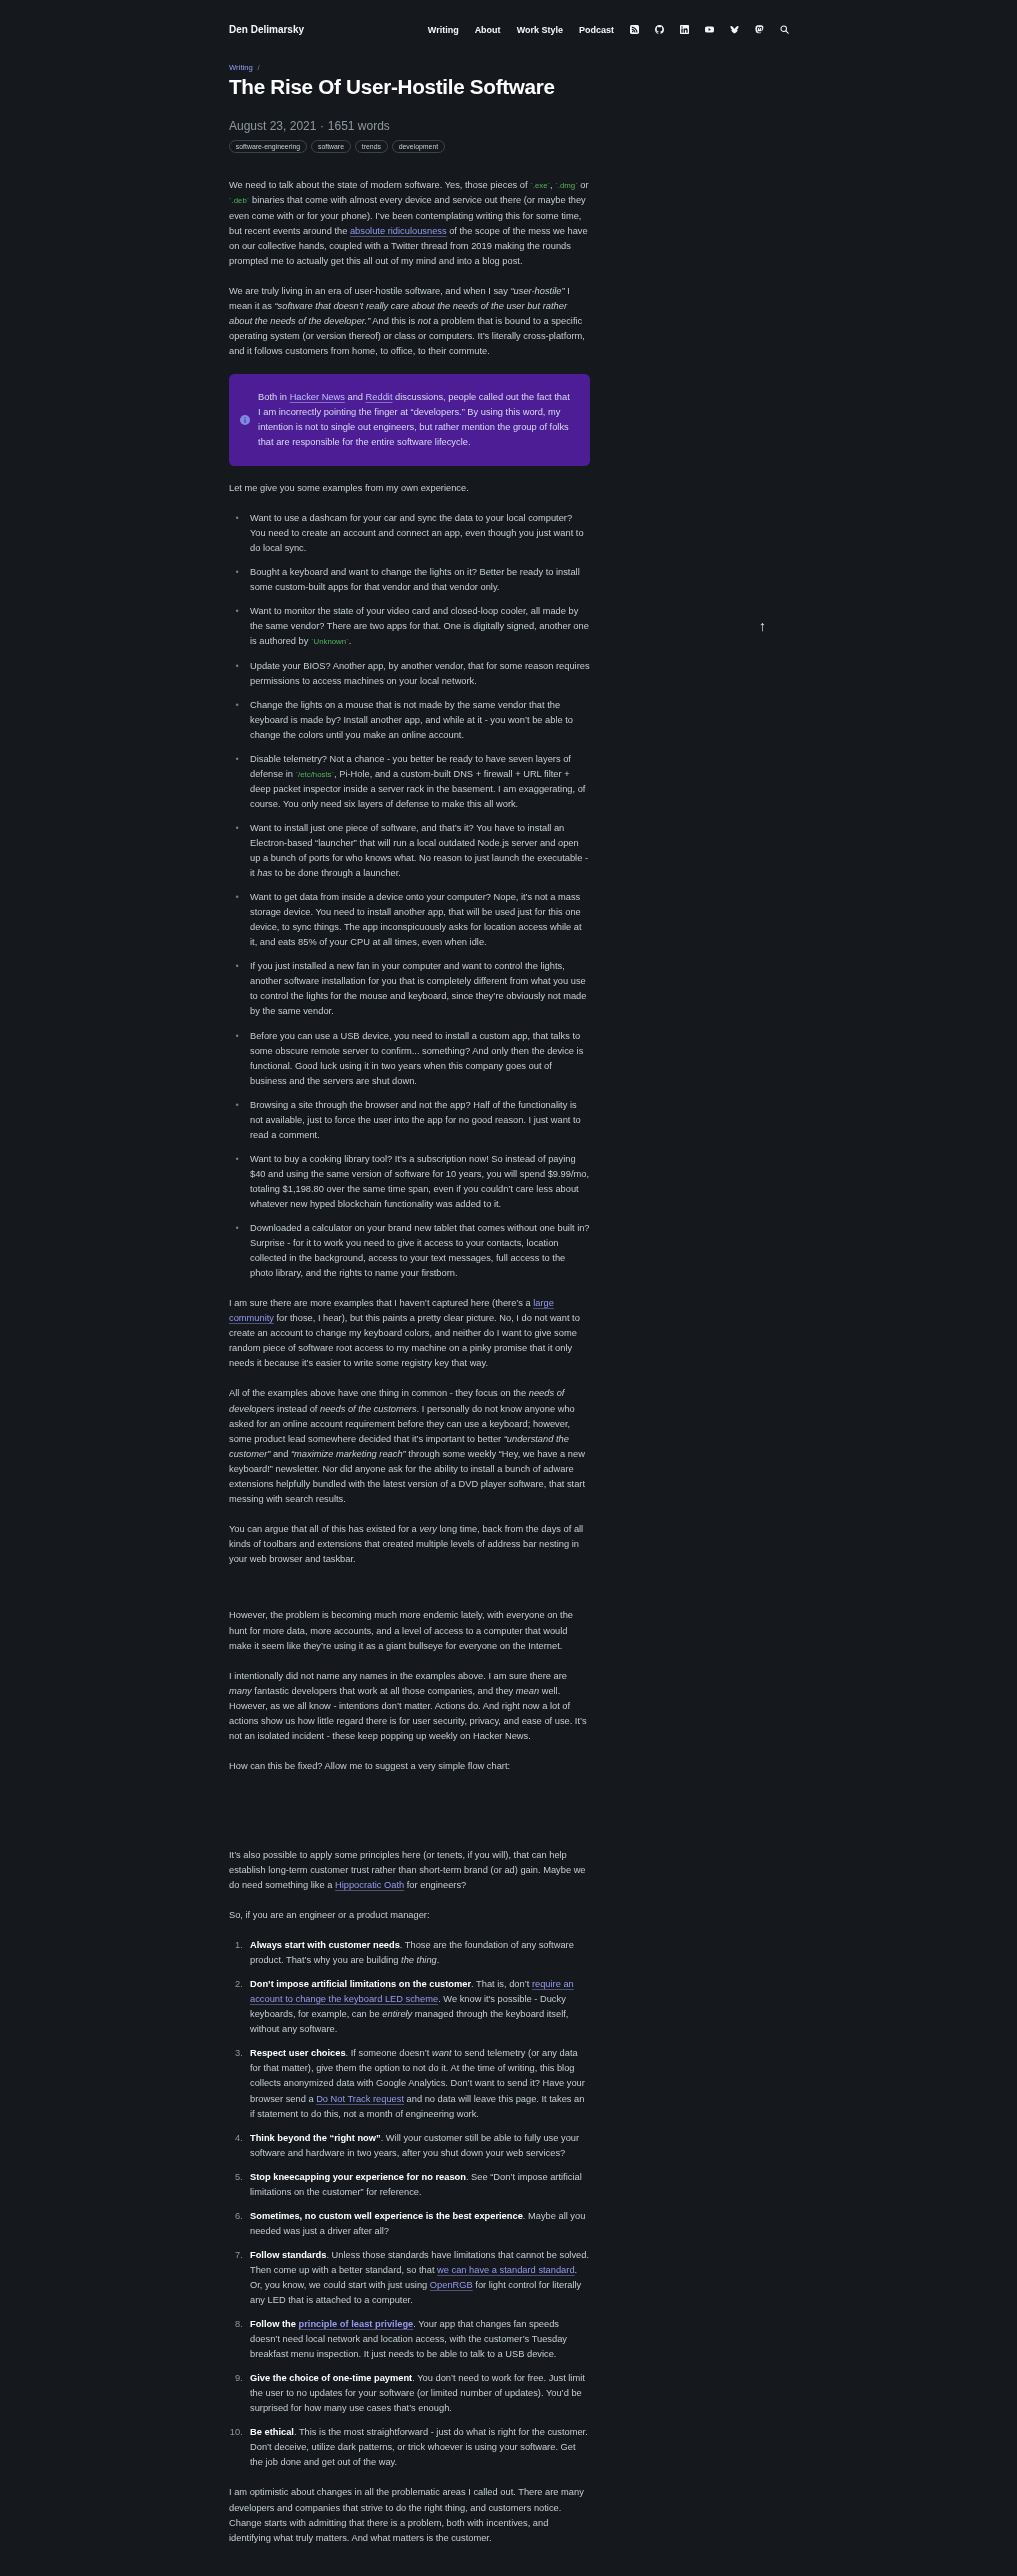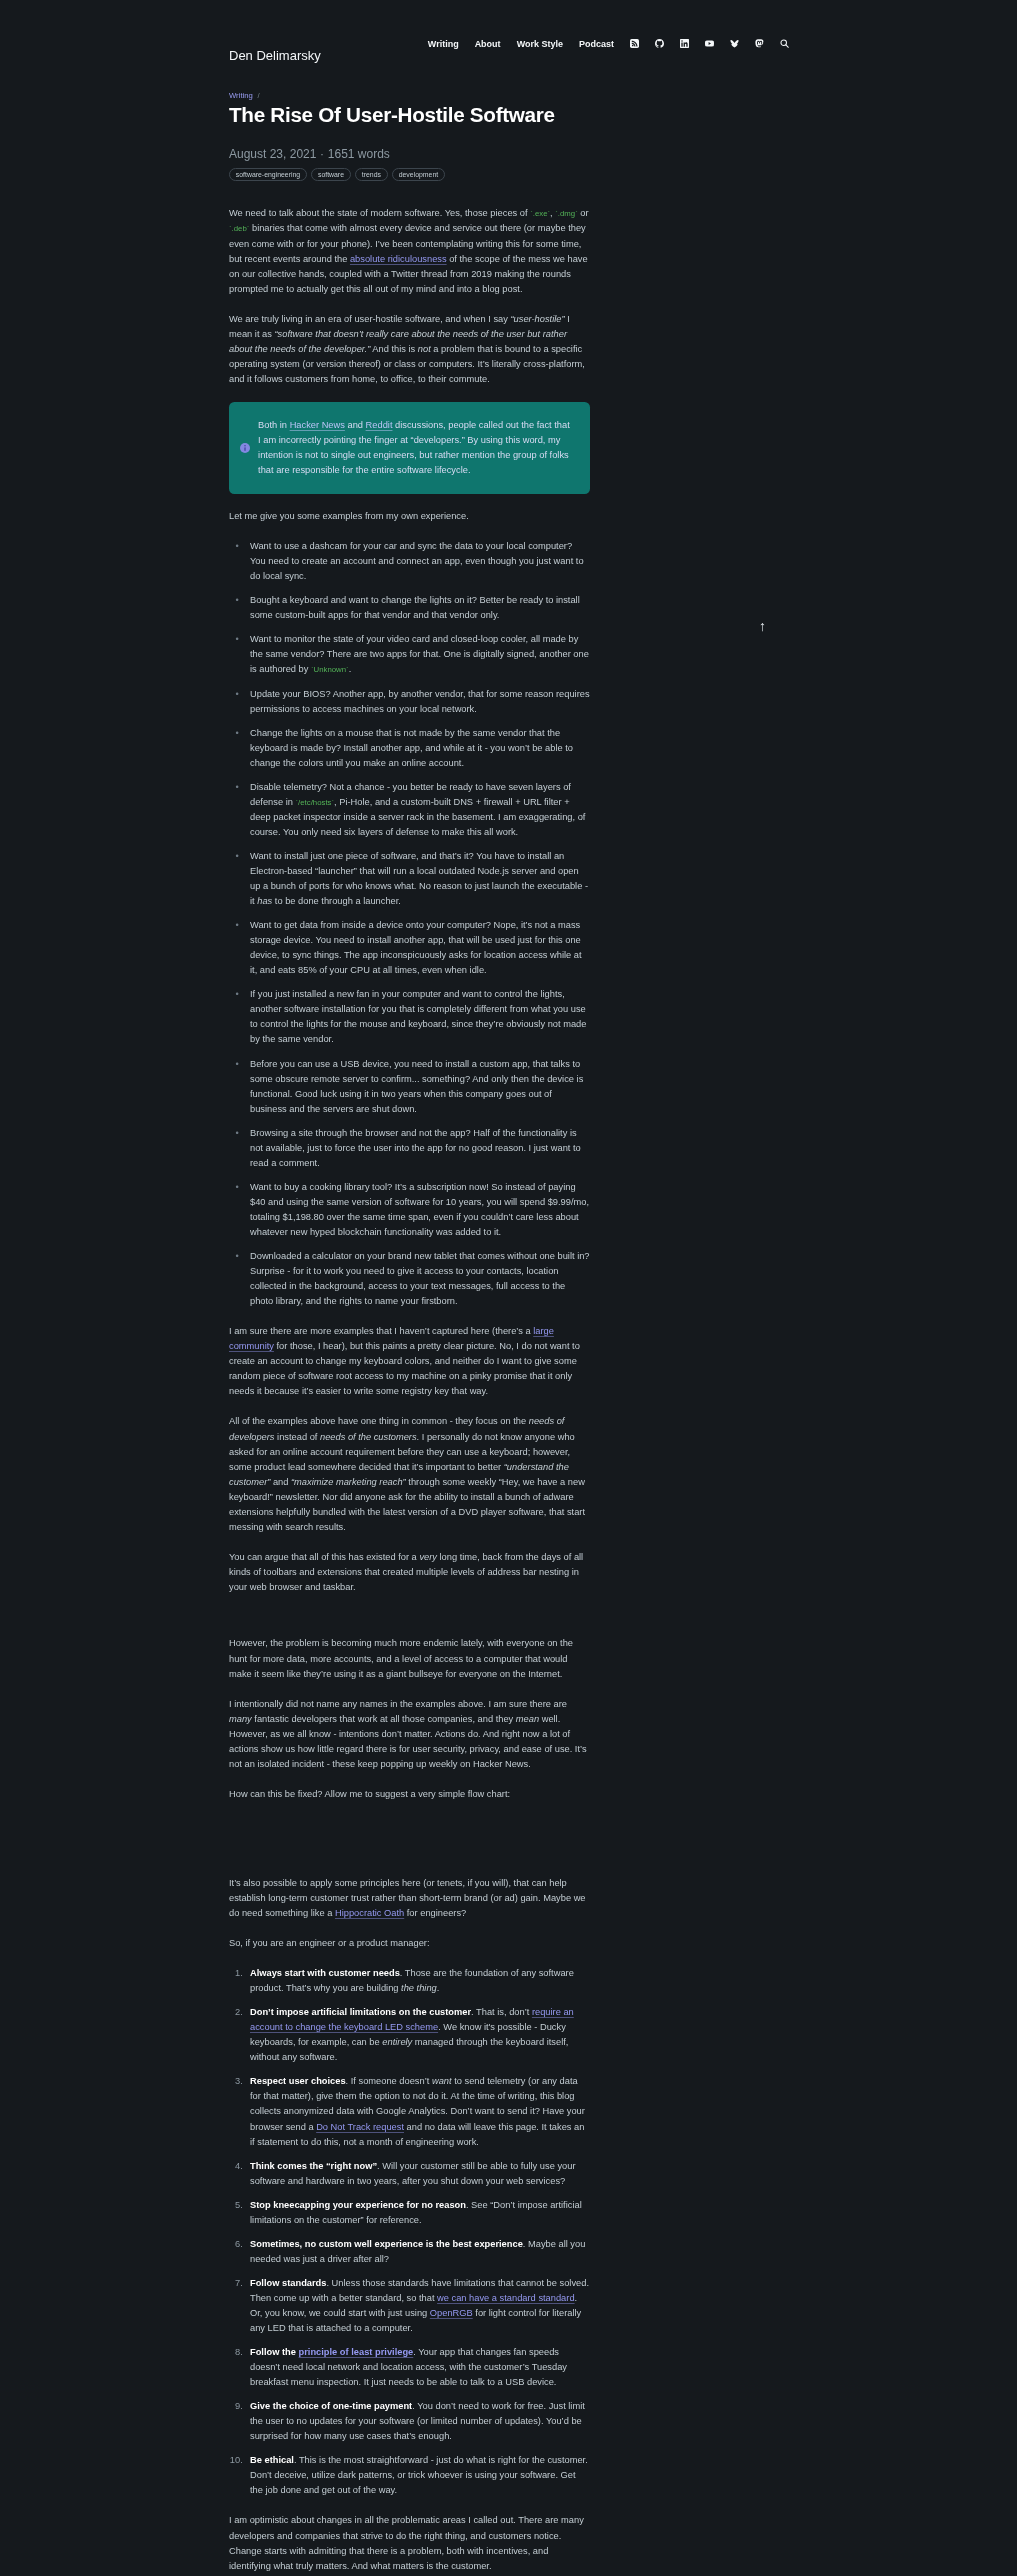--- a/index.html
+++ b/index.html
@@ -9,21 +9,21 @@
     color:#c3cdd3;
     font-family:"Liberation Sans","DejaVu Sans",sans-serif;
     min-width:1018px;
     position:relative;
   }
   a { text-decoration:none; color:inherit; cursor:pointer; }
   .page { width:560px; margin:0 auto; padding-bottom:23px; }
 
   
   .site-header { display:flex; align-items:center; justify-content:space-between; padding-top:24.4px; }
-  .site-title { font-size:13px; font-weight:400; color:#f4f7f9;margin-top:24px; }
+  .site-title { font-size:10px; font-weight:700; color:#f4f7f9; }
   .topnav { display:flex; align-items:center; gap:16px; }
   .topnav .navlink { color:#f4f7f9; font-weight:700; font-size:9px; }
   .iconlink { display:inline-flex; color:#f4f7f9; }
   .iconlink svg { width:9px; height:9px; fill:currentColor; }
 
   
   .breadcrumb { margin-top:27.6px; font-size:7.7px; }
   .breadcrumb .bc-link { color:#989cf1; }
   .breadcrumb .bc-sep { color:#75808a; margin-left:2.7px; }
   .post-title { margin:4.2px 0 0; font-size:20.7px; line-height:1.1; font-weight:800; letter-spacing:-0.3px; color:#ffffff; }
@@ -33,21 +33,21 @@
   .pill { border:0.5px solid #3c454d; border-radius:530px; padding:1.6px 5.8px 2.1px; font-size:6.9px; color:#c3cdd3; }
 
   
   article { width:361px; margin-top:25.4px; font-size:9.3px; line-height:1.62; color:#c3cdd3; }
   article p { margin:0 0 15px; }
   article strong { color:#ffffff; font-weight:700; }
   article em { font-style:italic; }
   code { font-family:Liberation Sans, sans-serif; color:#53b257; font-size:0.84em; }
   .lnk { color:#9599f1; text-decoration:underline; text-decoration-color:rgba(149,153,241,.45); text-underline-offset:1.6px; }
   .lnk.b { font-weight:700; }
-  .callout { background:#0f766e; border-radius:5.3px; padding:16px 18px 16px 10.6px; display:flex; align-items:center; gap:8.5px; margin:0 0 15px; color:#d8dcf4; }
+  .callout { background:#4c1d95; border-radius:5.3px; padding:16px 18px 16px 10.6px; display:flex; align-items:center; gap:8.5px; margin:0 0 15px; color:#d8dcf4; }
   .callout .lnk { color:#bcc5f8; text-decoration-color:rgba(188,197,248,.5); }
   .callout-icon { flex:0 0 auto; display:inline-flex; color:#8288e2; }
   .callout-icon svg { width:10px; height:10px; }
   article ul, article ol { list-style:none; margin:0 0 15px; padding:0; counter-reset:n; }
   article li { position:relative; padding-left:21px; margin-bottom:9px; }
   article ul li::before { content:"•"; position:absolute; left:6.4px; top:0; color:#6e7a84; }
   article ol li { counter-increment:n; }
   article ol li::before { content:counter(n) "."; position:absolute; left:0; width:13.8px; text-align:right; color:#8d99a2; }
   .spacer { width:100%; }
 
@@ -188,21 +188,21 @@
         <p>However, the problem is becoming much more endemic lately, with everyone on the hunt for more data, more accounts, and a level of access to a computer that would make it seem like they’re using it as a giant bullseye for everyone on the Internet.</p>
         <p>I intentionally did not name any names in the examples above. I am sure there are <em>many</em> fantastic developers that work at all those companies, and they <em>mean</em> well. However, as we all know - intentions don’t matter. Actions do. And right now a lot of actions show us how little regard there is for user security, privacy, and ease of use. It’s not an isolated incident - these keep popping up weekly on Hacker News.</p>
         <p>How can this be fixed? Allow me to suggest a very simple flow chart:</p>
         <div class="spacer" style="height: 59px;"></div>
         <p>It’s also possible to apply some principles here (or tenets, if you will), that can help establish long-term customer trust rather than short-term brand (or ad) gain. Maybe we do need something like a <a class="lnk">Hippocratic Oath</a> for engineers?</p>
         <p>So, if you are an engineer or a product manager:</p>
         <ol>
           <li><strong>Always start with customer needs</strong>. Those are the foundation of any software product. That’s why you are building <em>the thing</em>.</li>
           <li><strong>Don’t impose artificial limitations on the customer</strong>. That is, don’t <a class="lnk">require an account to change the keyboard LED scheme</a>. We know it's possible - Ducky keyboards, for example, can be <em>entirely</em> managed through the keyboard itself, without any software.</li>
           <li><strong>Respect user choices</strong>. If someone doesn’t <em>want</em> to send telemetry (or any data for that matter), give them the option to not do it. At the time of writing, this blog collects anonymized data with Google Analytics. Don’t want to send it? Have your browser send a <a class="lnk">Do Not Track request</a> and no data will leave this page. It takes an if statement to do this, not a month of engineering work.</li>
-          <li><strong>Think comes the “right now”</strong>. Will your customer still be able to fully use your software and hardware in two years, after you shut down your web services?</li>
+          <li><strong>Think beyond the “right now”</strong>. Will your customer still be able to fully use your software and hardware in two years, after you shut down your web services?</li>
           <li><strong>Stop kneecapping your experience for no reason</strong>. See “Don’t impose artificial limitations on the customer” for reference.</li>
           <li><strong>Sometimes, no custom well experience is the best experience</strong>. Maybe all you needed was just a driver after all?</li>
           <li><strong>Follow standards</strong>. Unless those standards have limitations that cannot be solved. Then come up with a better standard, so that <a class="lnk">we can have a standard standard</a>. Or, you know, we could start with just using <a class="lnk">OpenRGB</a> for light control for literally any LED that is attached to a computer.</li>
           <li><strong>Follow the </strong><a class="lnk b">principle of least privilege</a>. Your app that changes fan speeds doesn’t need local network and location access, with the customer’s Tuesday breakfast menu inspection. It just needs to be able to talk to a USB device.</li>
           <li><strong>Give the choice of one-time payment</strong>. You don’t need to work for free. Just limit the user to no updates for your software (or limited number of updates). You’d be surprised for how many use cases that’s enough.</li>
           <li><strong>Be ethical</strong>. This is the most straightforward - just do what is right for the customer. Don’t deceive, utilize dark patterns, or trick whoever is using your software. Get the job done and get out of the way.</li>
         </ol>
         <p>I am optimistic about changes in all the problematic areas I called out. There are many developers and companies that strive to do the right thing, and customers notice. Change starts with admitting that there is a  problem, both with incentives, and identifying what truly matters. And what matters is the customer.</p>
       </article>
 

